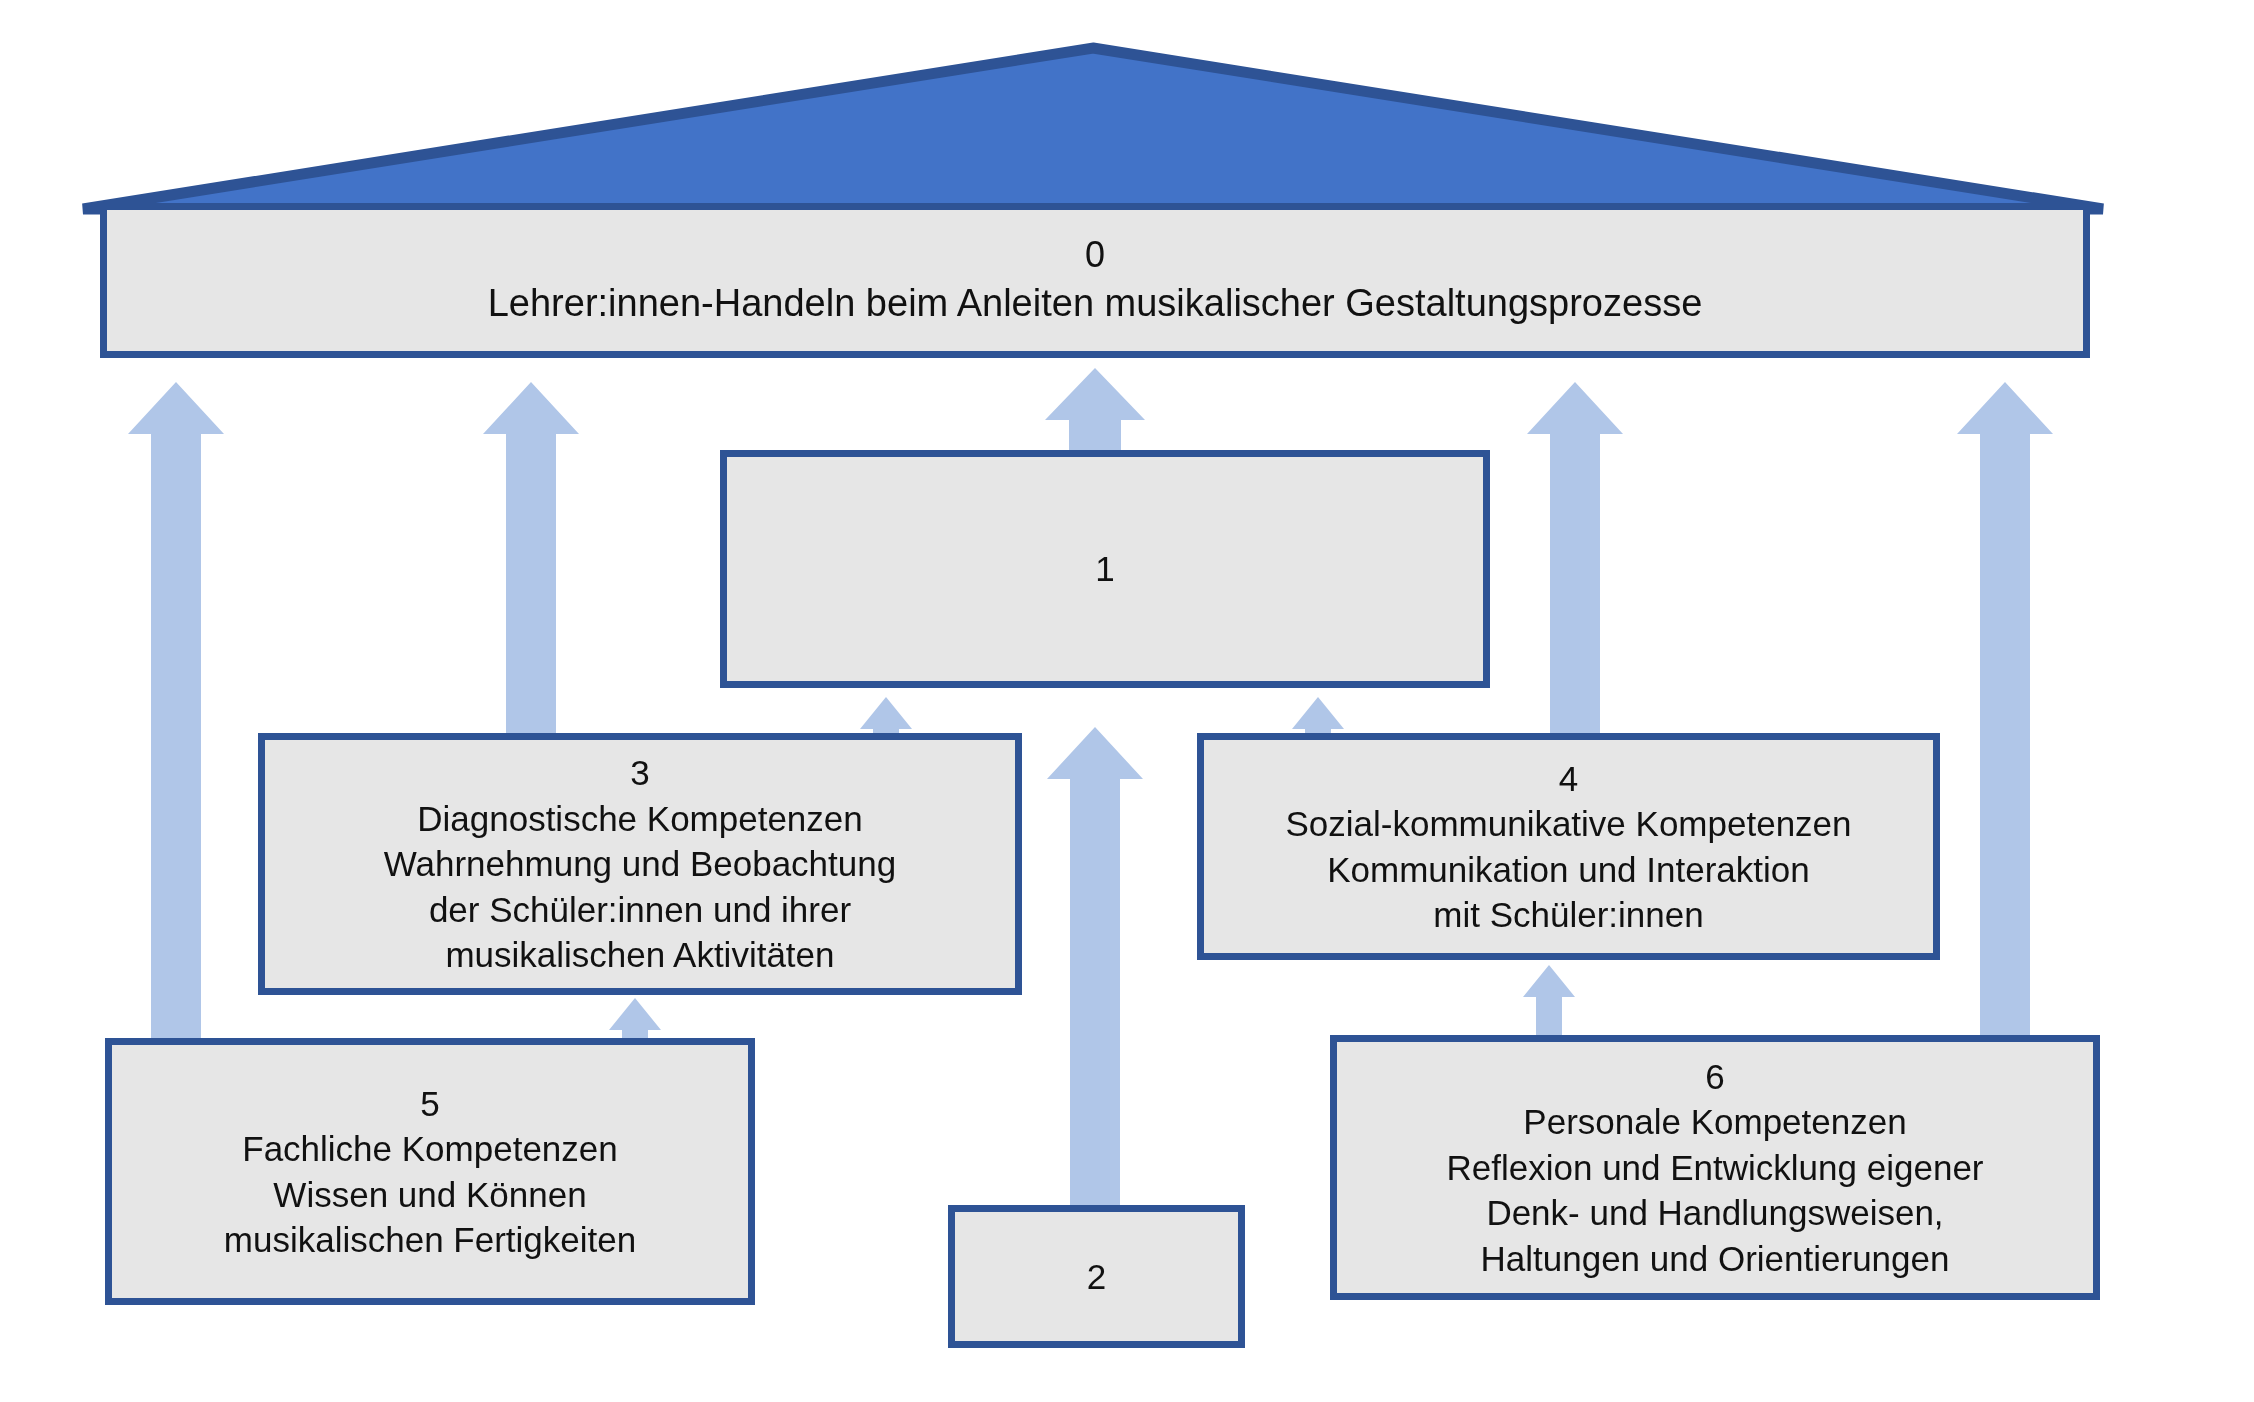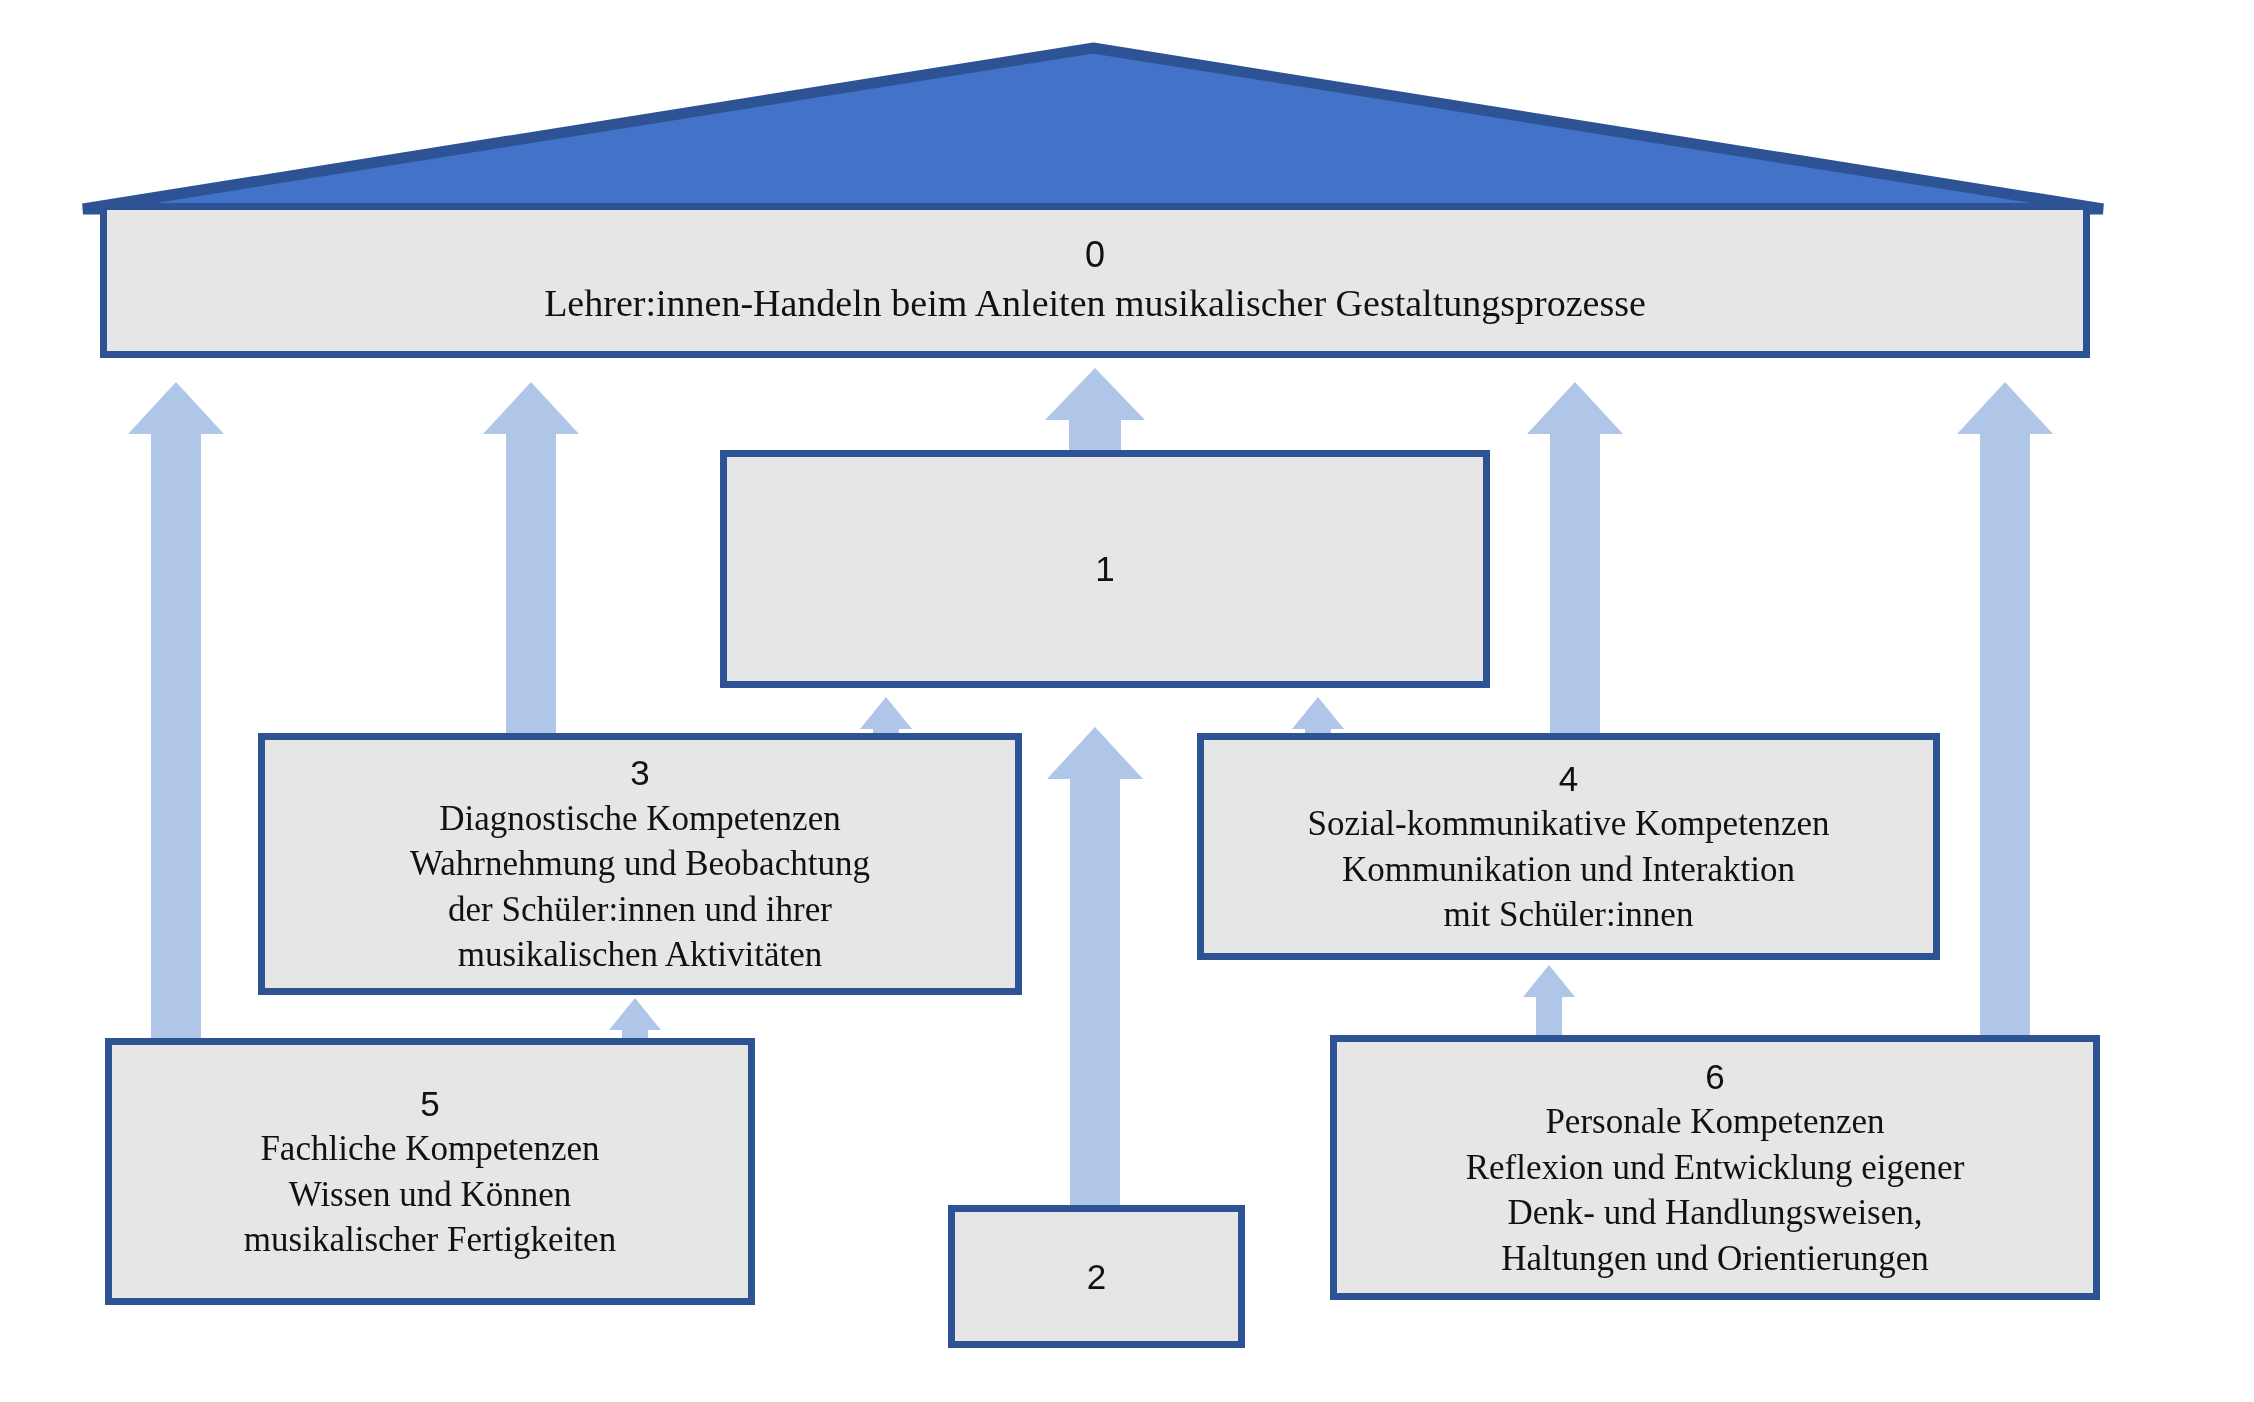--- a/index.html
+++ b/index.html
@@ -40,21 +40,20 @@
     z-index: 5;
   }
   .node .num {
     font-size: 35px;
     line-height: 1.3;
   }
   .node .body {
     font-size: 35px;
     line-height: 1.3;
     white-space: pre-line;
-    font-family: Liberation Serif, serif;
   }
   
   #node-0 { left: 100px;  top: 203px;  width: 1990px; height: 155px; }
   #node-0 .num  { font-size: 36px; }
   #node-0 .body { font-size: 38px; }
   #node-1 { left: 720px;  top: 450px;  width: 770px;  height: 238px; }
   #node-2 { left: 948px;  top: 1205px; width: 297px;  height: 143px; }
   #node-3 { left: 258px;  top: 733px;  width: 764px;  height: 262px; }
   #node-4 { left: 1197px; top: 733px;  width: 743px;  height: 227px; }
   #node-5 { left: 105px;  top: 1038px; width: 650px;  height: 267px; }
@@ -102,21 +101,21 @@
     <div class="num">4</div>
     <div class="body">Sozial-kommunikative Kompetenzen
 Kommunikation und Interaktion
 mit Schüler:innen</div>
   </div>
 
   <div class="node" id="node-5">
     <div class="num">5</div>
     <div class="body">Fachliche Kompetenzen
 Wissen und Können
-musikalischer Fertigkeiten</div>
+musikalischen Fertigkeiten</div>
   </div>
 
   <div class="node" id="node-6">
     <div class="num">6</div>
     <div class="body">Personale Kompetenzen
 Reflexion und Entwicklung eigener
 Denk- und Handlungsweisen,
 Haltungen und Orientierungen</div>
   </div>
 

